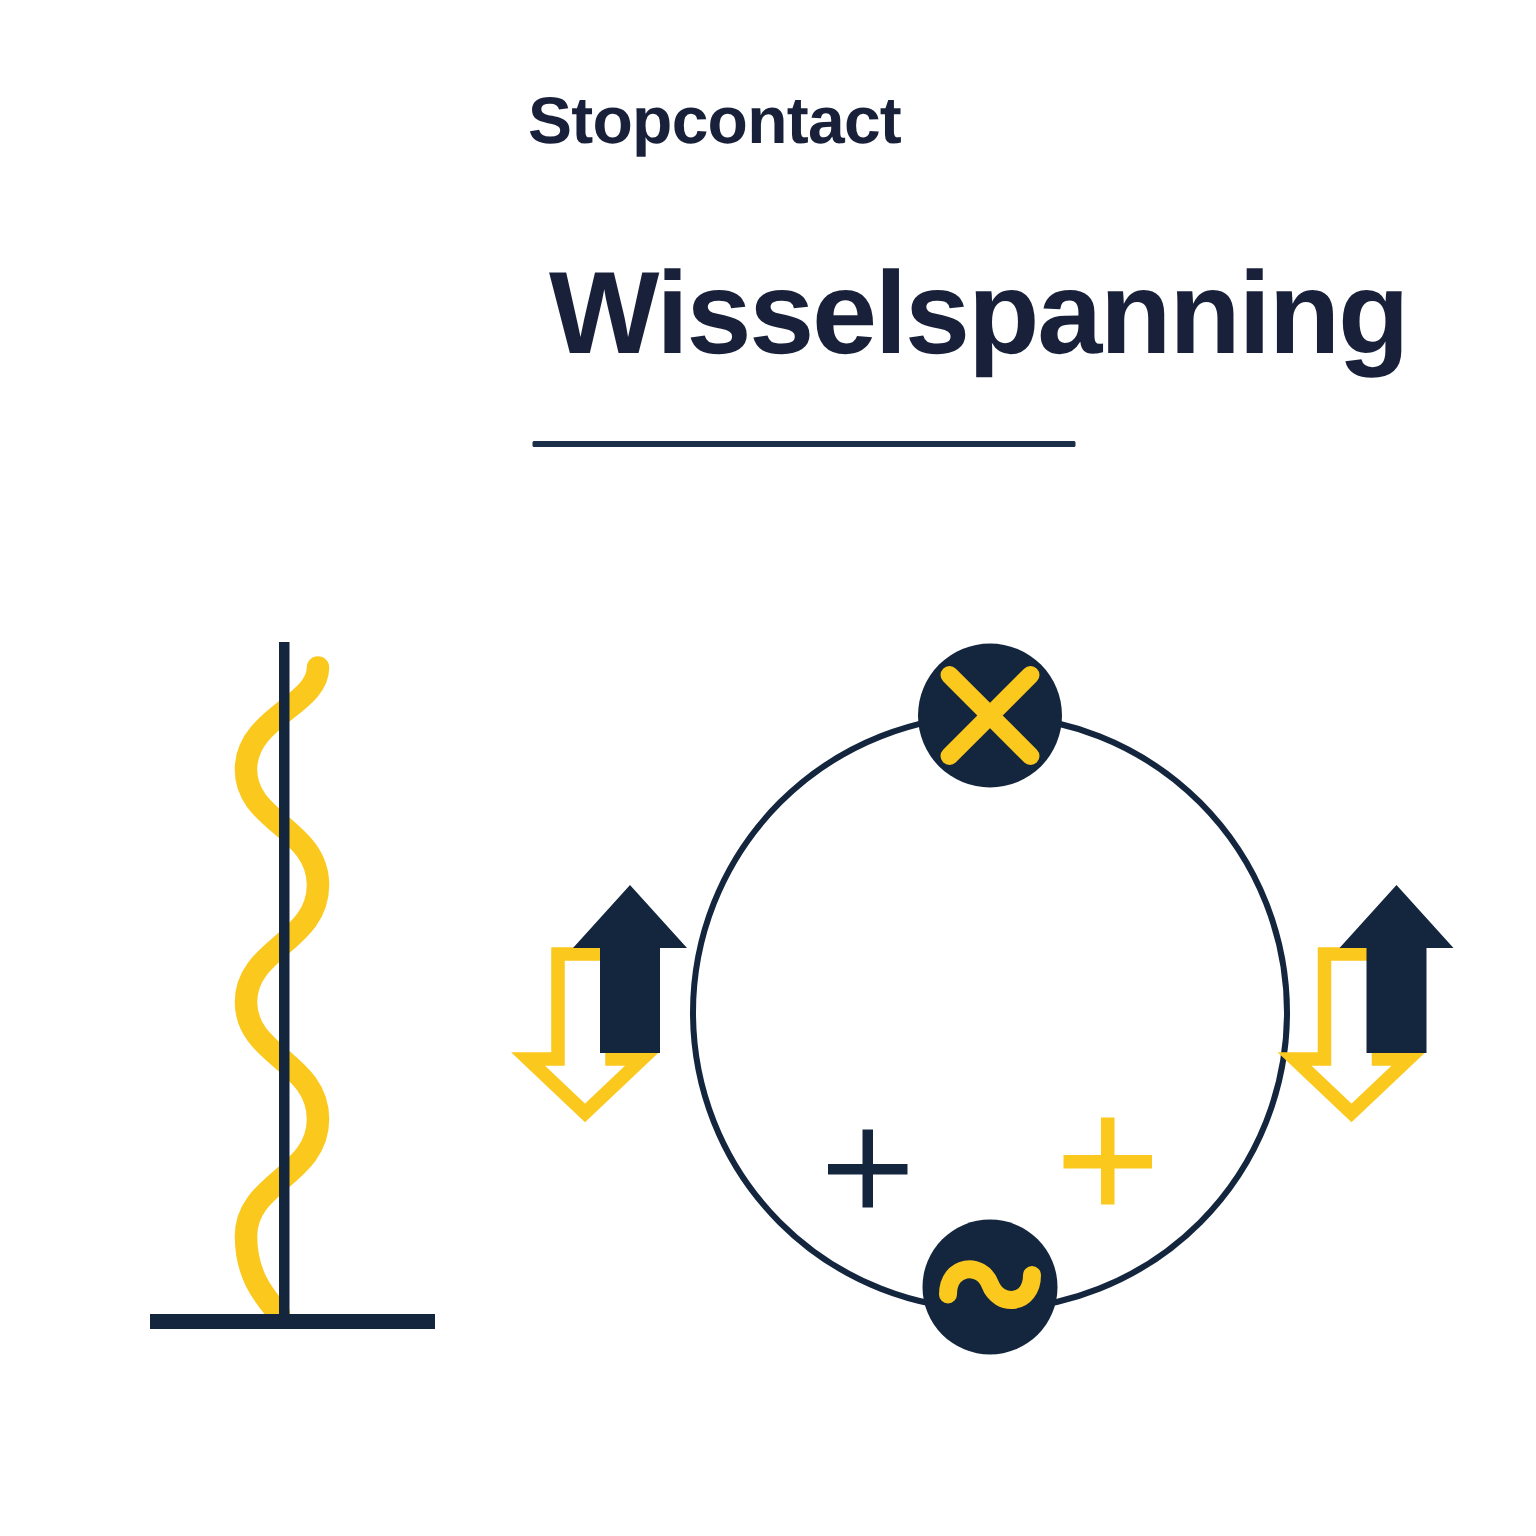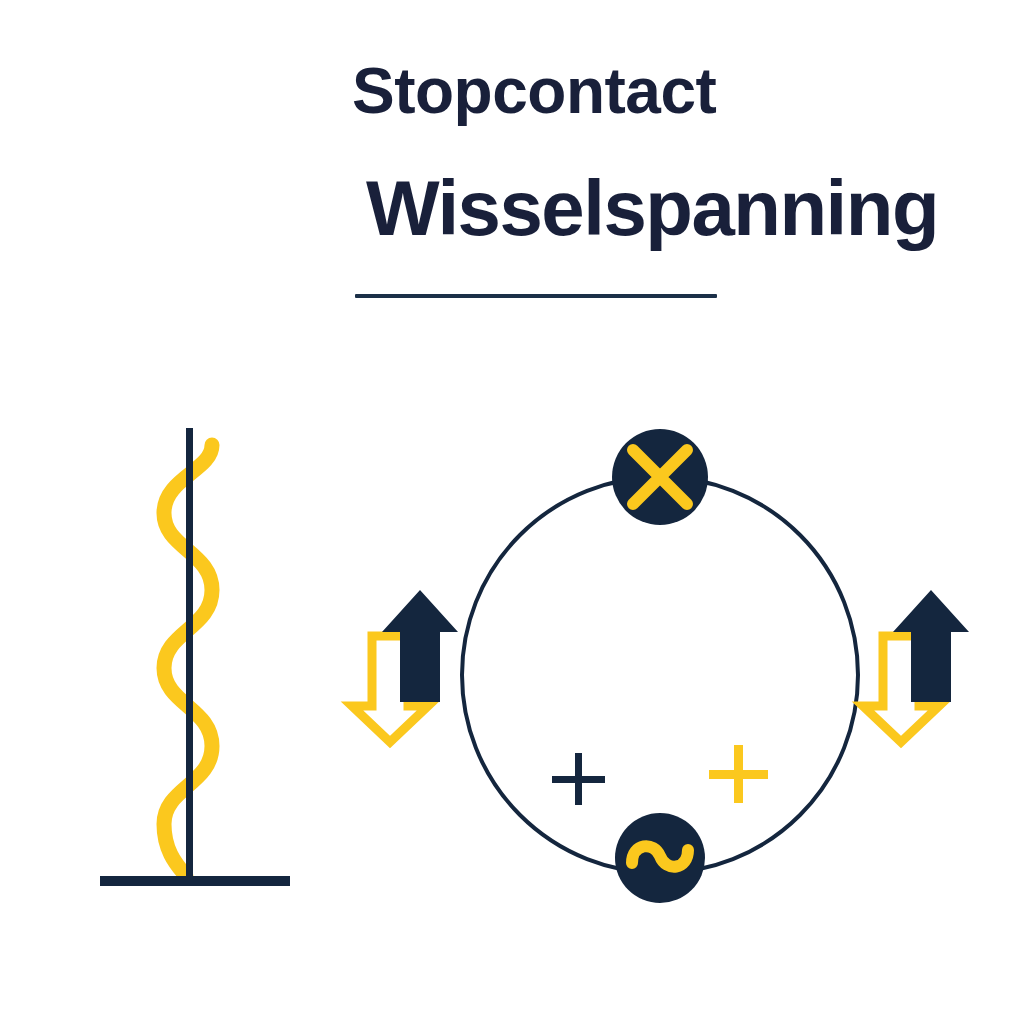--- a/index.html
+++ b/index.html
@@ -25,21 +25,21 @@
     left: 0;
     top: 0;
     width: 1024px;
     height: 320px;
   }
   .title-line1 {
     position: absolute;
     left: 352px;
     top: 58px;
     width: 640px;
-    font-size: 64px;
+    font-size: 44px;
     font-weight: 700;
     letter-spacing: -0.5px;
     color: #19203a;
     line-height: 1.05;
     white-space: nowrap;
   }
   .title-line2 {
     position: absolute;
     left: 366px;
     top: 168px;

